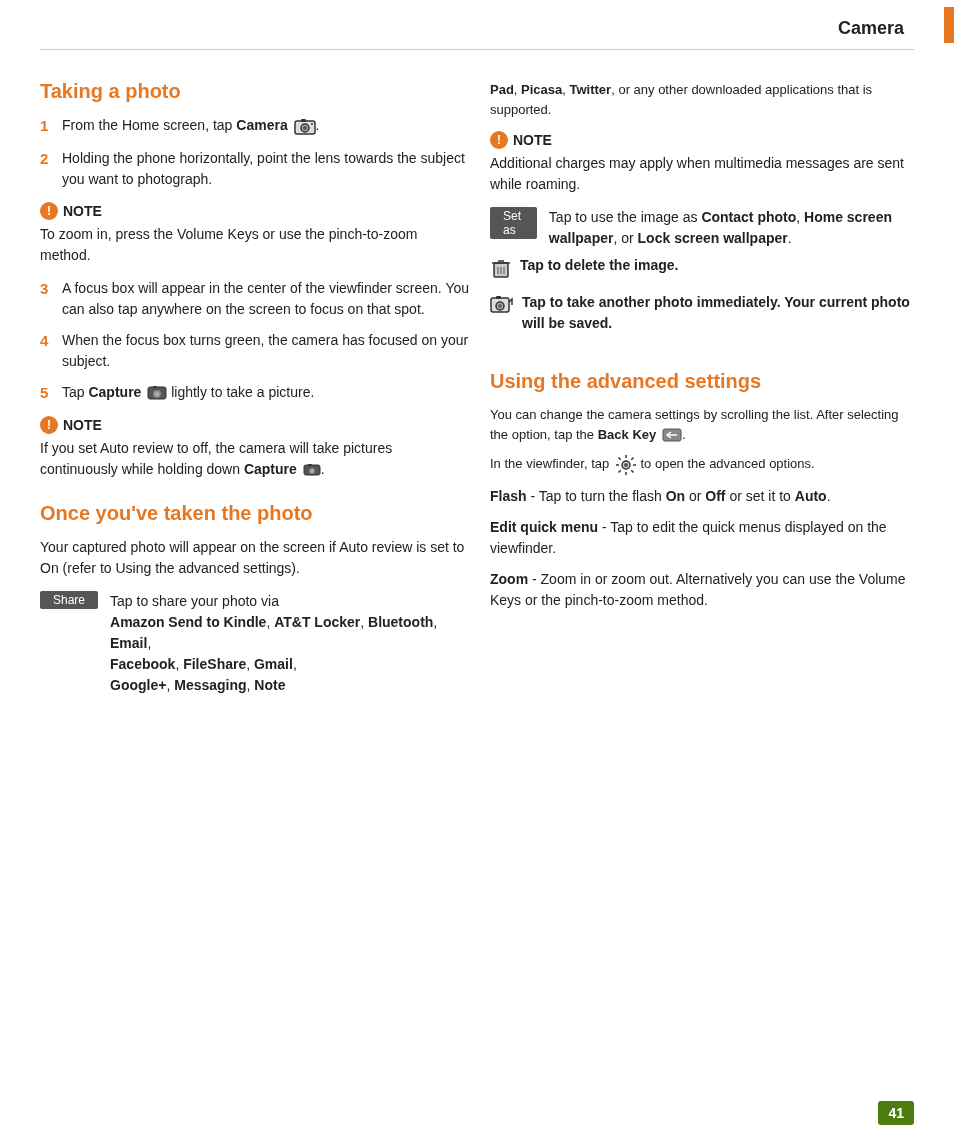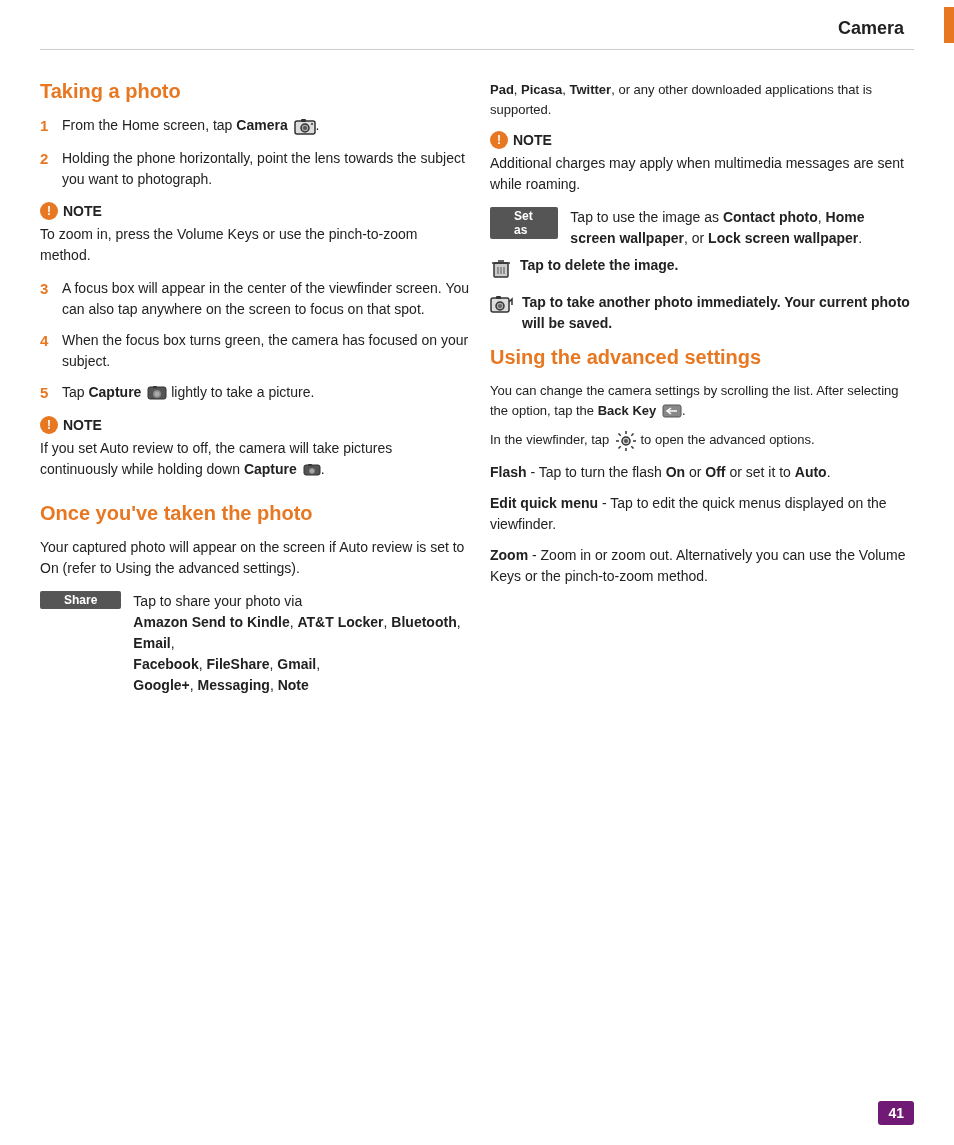--- a/index.html
+++ b/index.html
@@ -122,22 +122,22 @@
       vertical-align: middle;
       margin-left: 2px;
     }
 
     
     .badge-btn {
       display: inline-block;
       background: #555;
       color: white;
       font-size: 12px;
-      font-weight: bold;
-      padding: 2px 24px;
+      font-weight: normal;
+      padding: 2px 13px;
       border-radius: 2px;
       margin-right: 4px;
       vertical-align: middle;
     }
 
     
     .once-section {
       margin-top: 22px;
     }
 
@@ -160,39 +160,39 @@
       margin-bottom: 10px;
       font-weight: bold;
     }
     .icon-box {
       flex-shrink: 0;
       margin-top: 2px;
     }
 
     
     .advanced-section {
-      margin-top: 12px;
+      margin-top: 36px;
     }
     .advanced-para {
       font-size: 13px;
       line-height: 1.5;
       margin-bottom: 10px;
     }
     .advanced-item {
       font-size: 14px;
       line-height: 1.5;
       margin-bottom: 10px;
     }
 
     
     .page-number {
       position: absolute;
       bottom: 20px;
       right: 40px;
-      background: #701a75;
+      background: #4d7c0f;
       color: white;
       font-size: 14px;
       font-weight: bold;
       padding: 4px 10px;
       border-radius: 3px;
     }
   </style>
 </head>
 <body>
 

